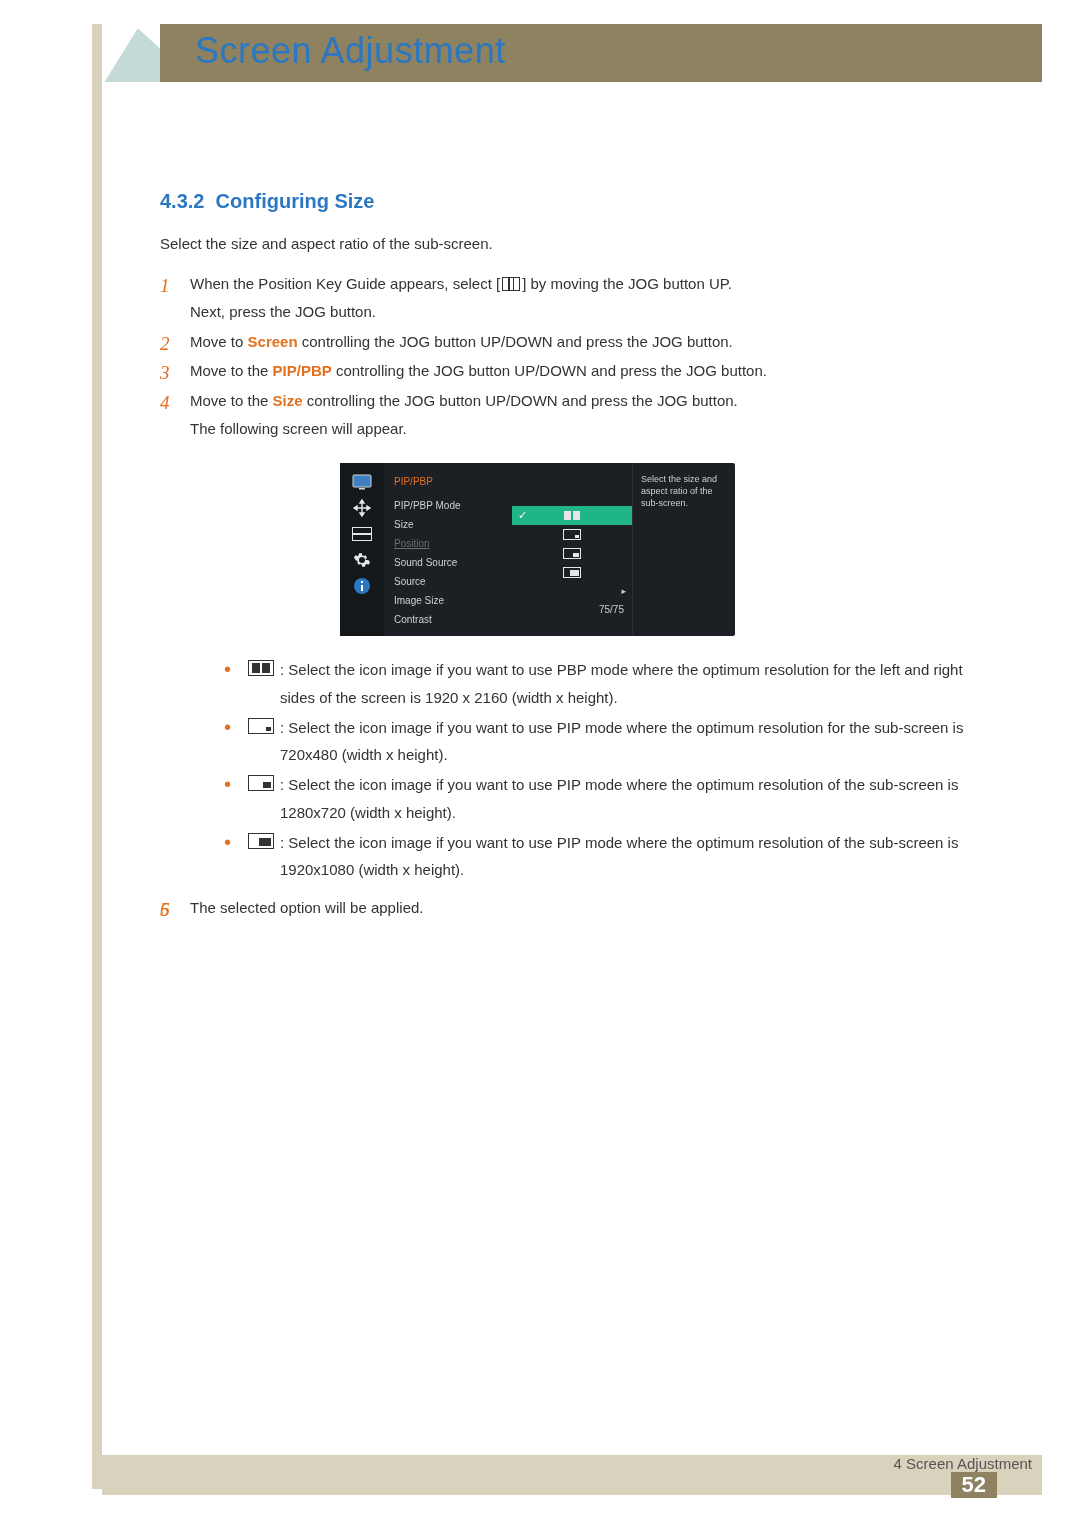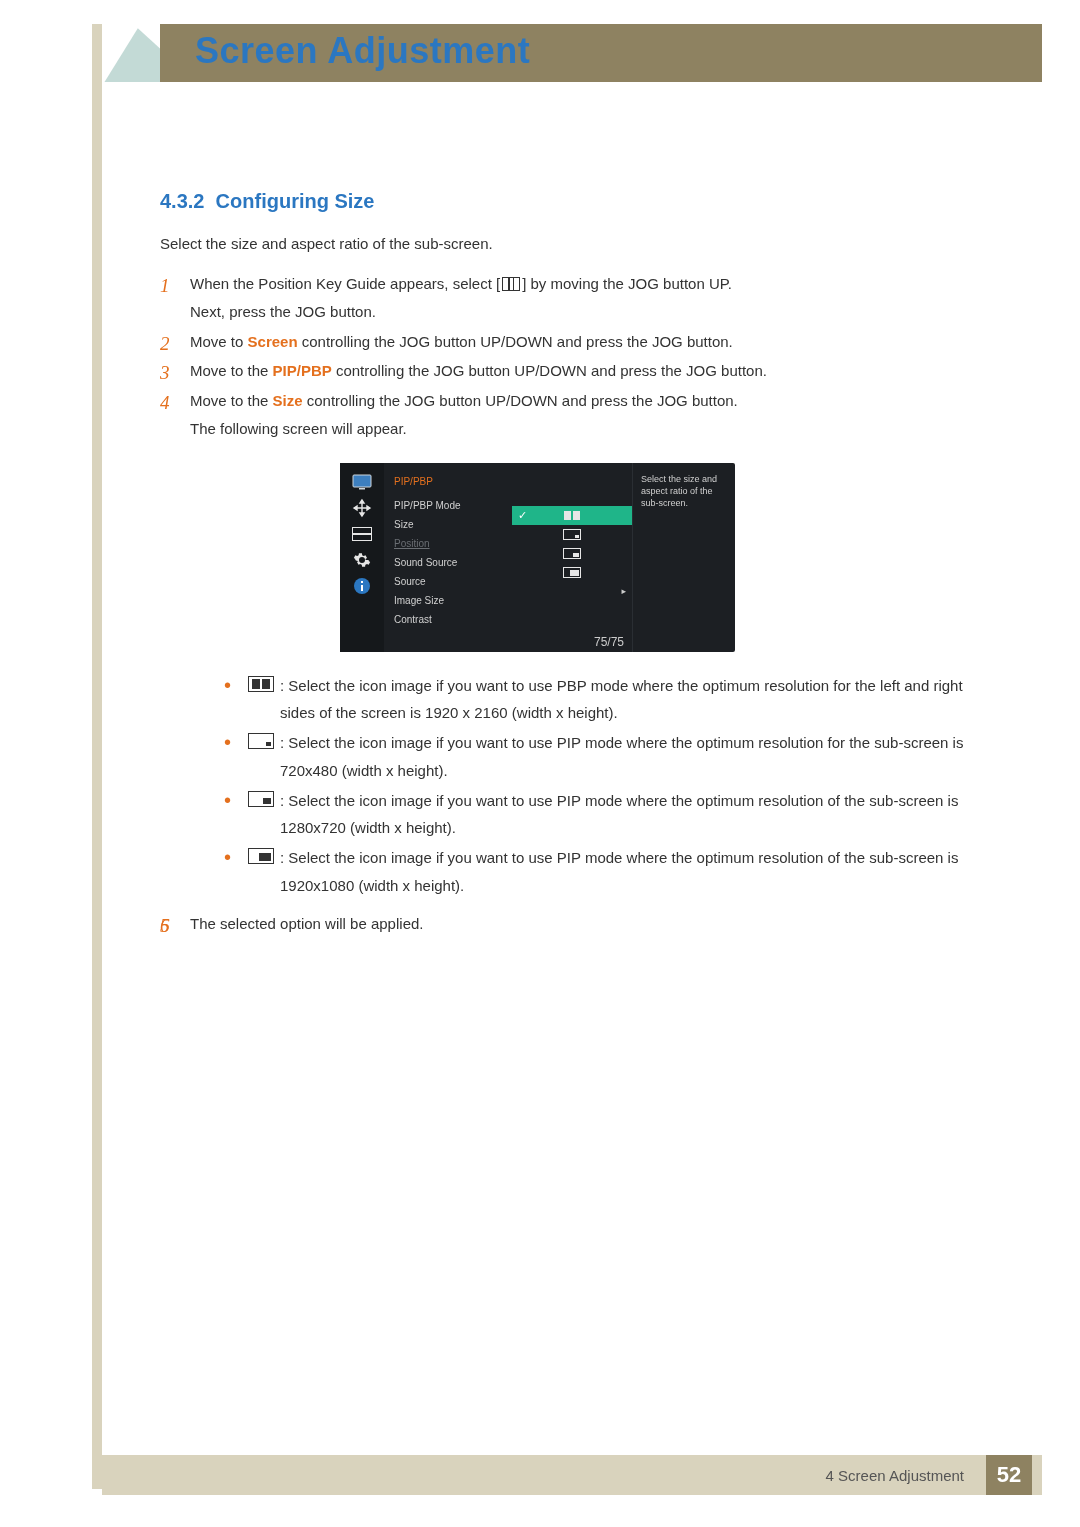--- a/index.html
+++ b/index.html
@@ -35,21 +35,21 @@
     border-right:50px solid transparent;
     border-bottom:60px solid #0f6a5c;
     transform: rotate(-8deg);
     opacity:0.25;
   }
   .chapter-title {
     position: absolute;
     top: 30px; left: 195px;
     font-size: 36px;
     color: #2b77c1;
-    font-weight: 700;
+    font-weight: 400;
     letter-spacing: 0.5px;
   }
   .content {
     position: absolute;
     top: 190px; left: 160px; right: 80px;
   }
   .sec-heading {
     color: #2b77c1;
     font-size: 20px;
     font-weight: 600;
@@ -115,21 +115,21 @@
   .osd-vrow .chk{position:absolute;left:6px;color:#fff;font-size:11px;}
   .osd-aside{flex:1;padding:10px 8px 8px;font-size:9px;line-height:1.35;color:#d0d0d0;border-left:1px solid #2a2e33;}
   .osd-pbp{display:inline-flex;gap:2px;}
   .osd-pbp span{width:7px;height:9px;background:#e6e6e6;}
   .osd-pip{position:relative;width:18px;height:11px;border:1px solid #e6e6e6;}
   .osd-pip i{position:absolute;background:#e6e6e6;}
   .osd-pip.small i{width:4px;height:3px;right:1px;bottom:1px;}
   .osd-pip.med i{width:6px;height:4px;right:1px;bottom:1px;}
   .osd-pip.large i{width:9px;height:6px;right:1px;bottom:1px;}
   .osd-arrow{position:absolute;right:6px;color:#ccc;font-size:9px;}
-  .osd-contrast{justify-content:flex-end;padding-right:8px;font-size:12px;color:#ccc;margin-top:32px;}
+  .osd-contrast{justify-content:flex-end;padding-right:8px;font-size:10px;color:#ccc;}
 
   
   ul.bullets { list-style:none; margin: 6px 0 10px 30px; }
   ul.bullets li{
     position:relative; padding-left:60px; font-size:15px; line-height:1.85; margin-bottom:2px;
   }
   ul.bullets li::before{
     content:"•"; position:absolute; left:4px; top:0; color:#e4701e; font-size:20px; line-height:1.3;
   }
   .opt-icon{
@@ -145,21 +145,21 @@
   .opt-icon.pip.s i{width:5px;height:4px;right:2px;bottom:2px;}
   .opt-icon.pip.m i{width:8px;height:6px;right:2px;bottom:2px;}
   .opt-icon.pip.l i{width:12px;height:8px;right:2px;bottom:2px;}
 
   .footer{
     position:absolute; bottom:32px; left:102px; right:38px; height:40px;
     background:#d9d3bd;
   }
   .footer-text{
     position:absolute; right:10px; top:0; height:40px; display:flex; align-items:center;
-    font-size:15px; color:#555;
+    font-size:15px; color:#555;flex-direction:column;
   }
   .footer-page{
     display:inline-flex;align-items:center;justify-content:center;
     width:46px;height:40px;background:#8e8261;color:#fff;font-weight:bold;font-size:22px;margin-left:22px;
   }
 </style>
 </head>
 <body>
 
 <div class="left-stripe"></div>

